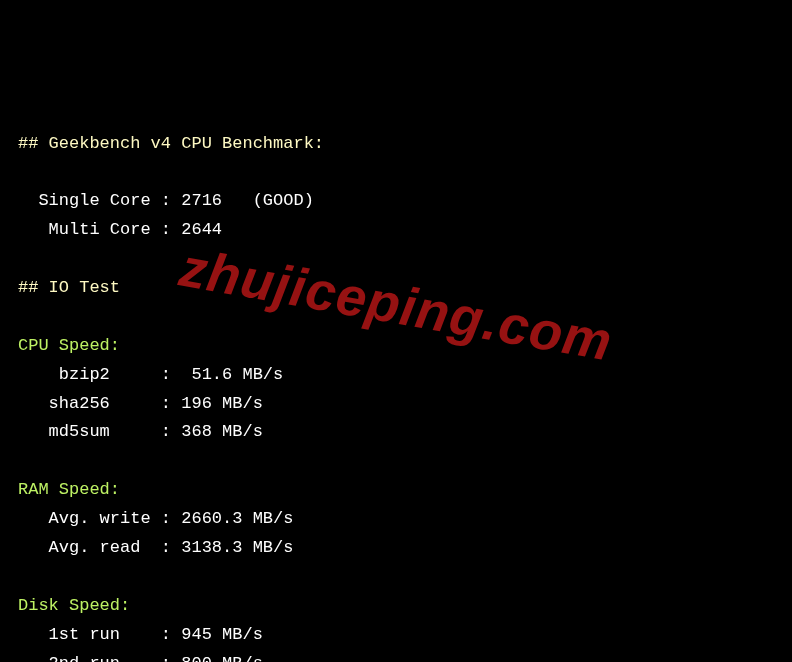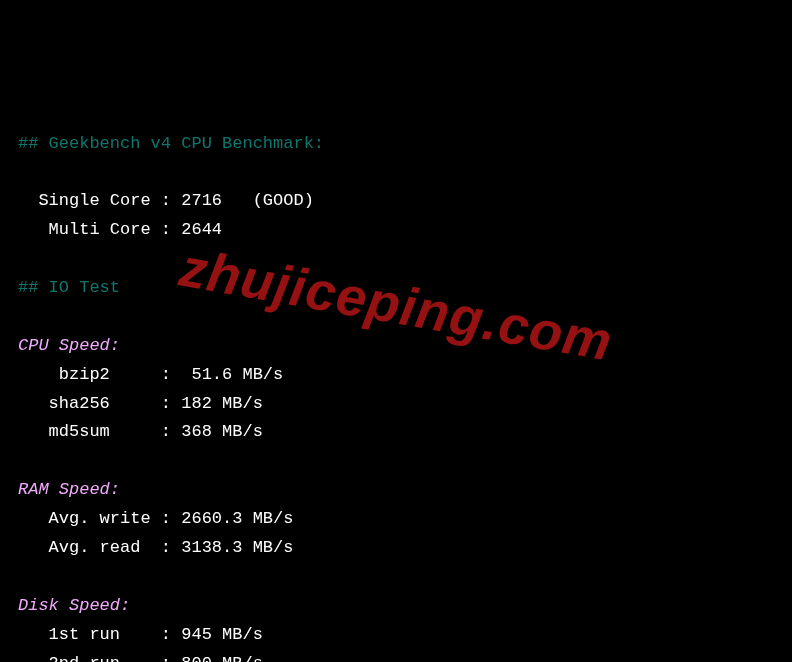--- a/index.html
+++ b/index.html
@@ -14,25 +14,24 @@
       font-size: 17px;
       line-height: 1.7;
       padding: 14px 18px;
       width: 792px;
       height: 662px;
       white-space: pre;
       position: relative;
       overflow: hidden;
     }
     .yellow {
-      color: #0f766e;
+      color: #fef9c3;
     }
     .cyan {
-      color: #f0abfc;
-      font-style: italic;
+      color: #bef264;
     }
     .watermark {
       position: absolute;
       left: 50%;
       top: 46%;
       transform: translate(-50%, -50%) rotate(10deg);
       color: #c81818;
       font-family: Arial, sans-serif;
       font-size: 54px;
       font-weight: bold;
@@ -50,21 +49,21 @@
 
 <span class="yellow">## Geekbench v4 CPU Benchmark:</span>
 
 <span>  Single Core : 2716   (GOOD)</span>
 <span>   Multi Core : 2644</span>
 
 <span class="yellow">## IO Test</span>
 
 <span class="cyan">CPU Speed:</span>
 <span>    bzip2     :  51.6 MB/s</span>
-<span>   sha256     : 182 MB/s</span>
+<span>   sha256     : 196 MB/s</span>
 <span>   md5sum     : 368 MB/s</span>
 
 <span class="cyan">RAM Speed:</span>
 <span>   Avg. write : 2660.3 MB/s</span>
 <span>   Avg. read  : 3138.3 MB/s</span>
 
 <span class="cyan">Disk Speed:</span>
 <span>   1st run    : 945 MB/s</span>
 <span>   2nd run    : 800 MB/s</span>
 

